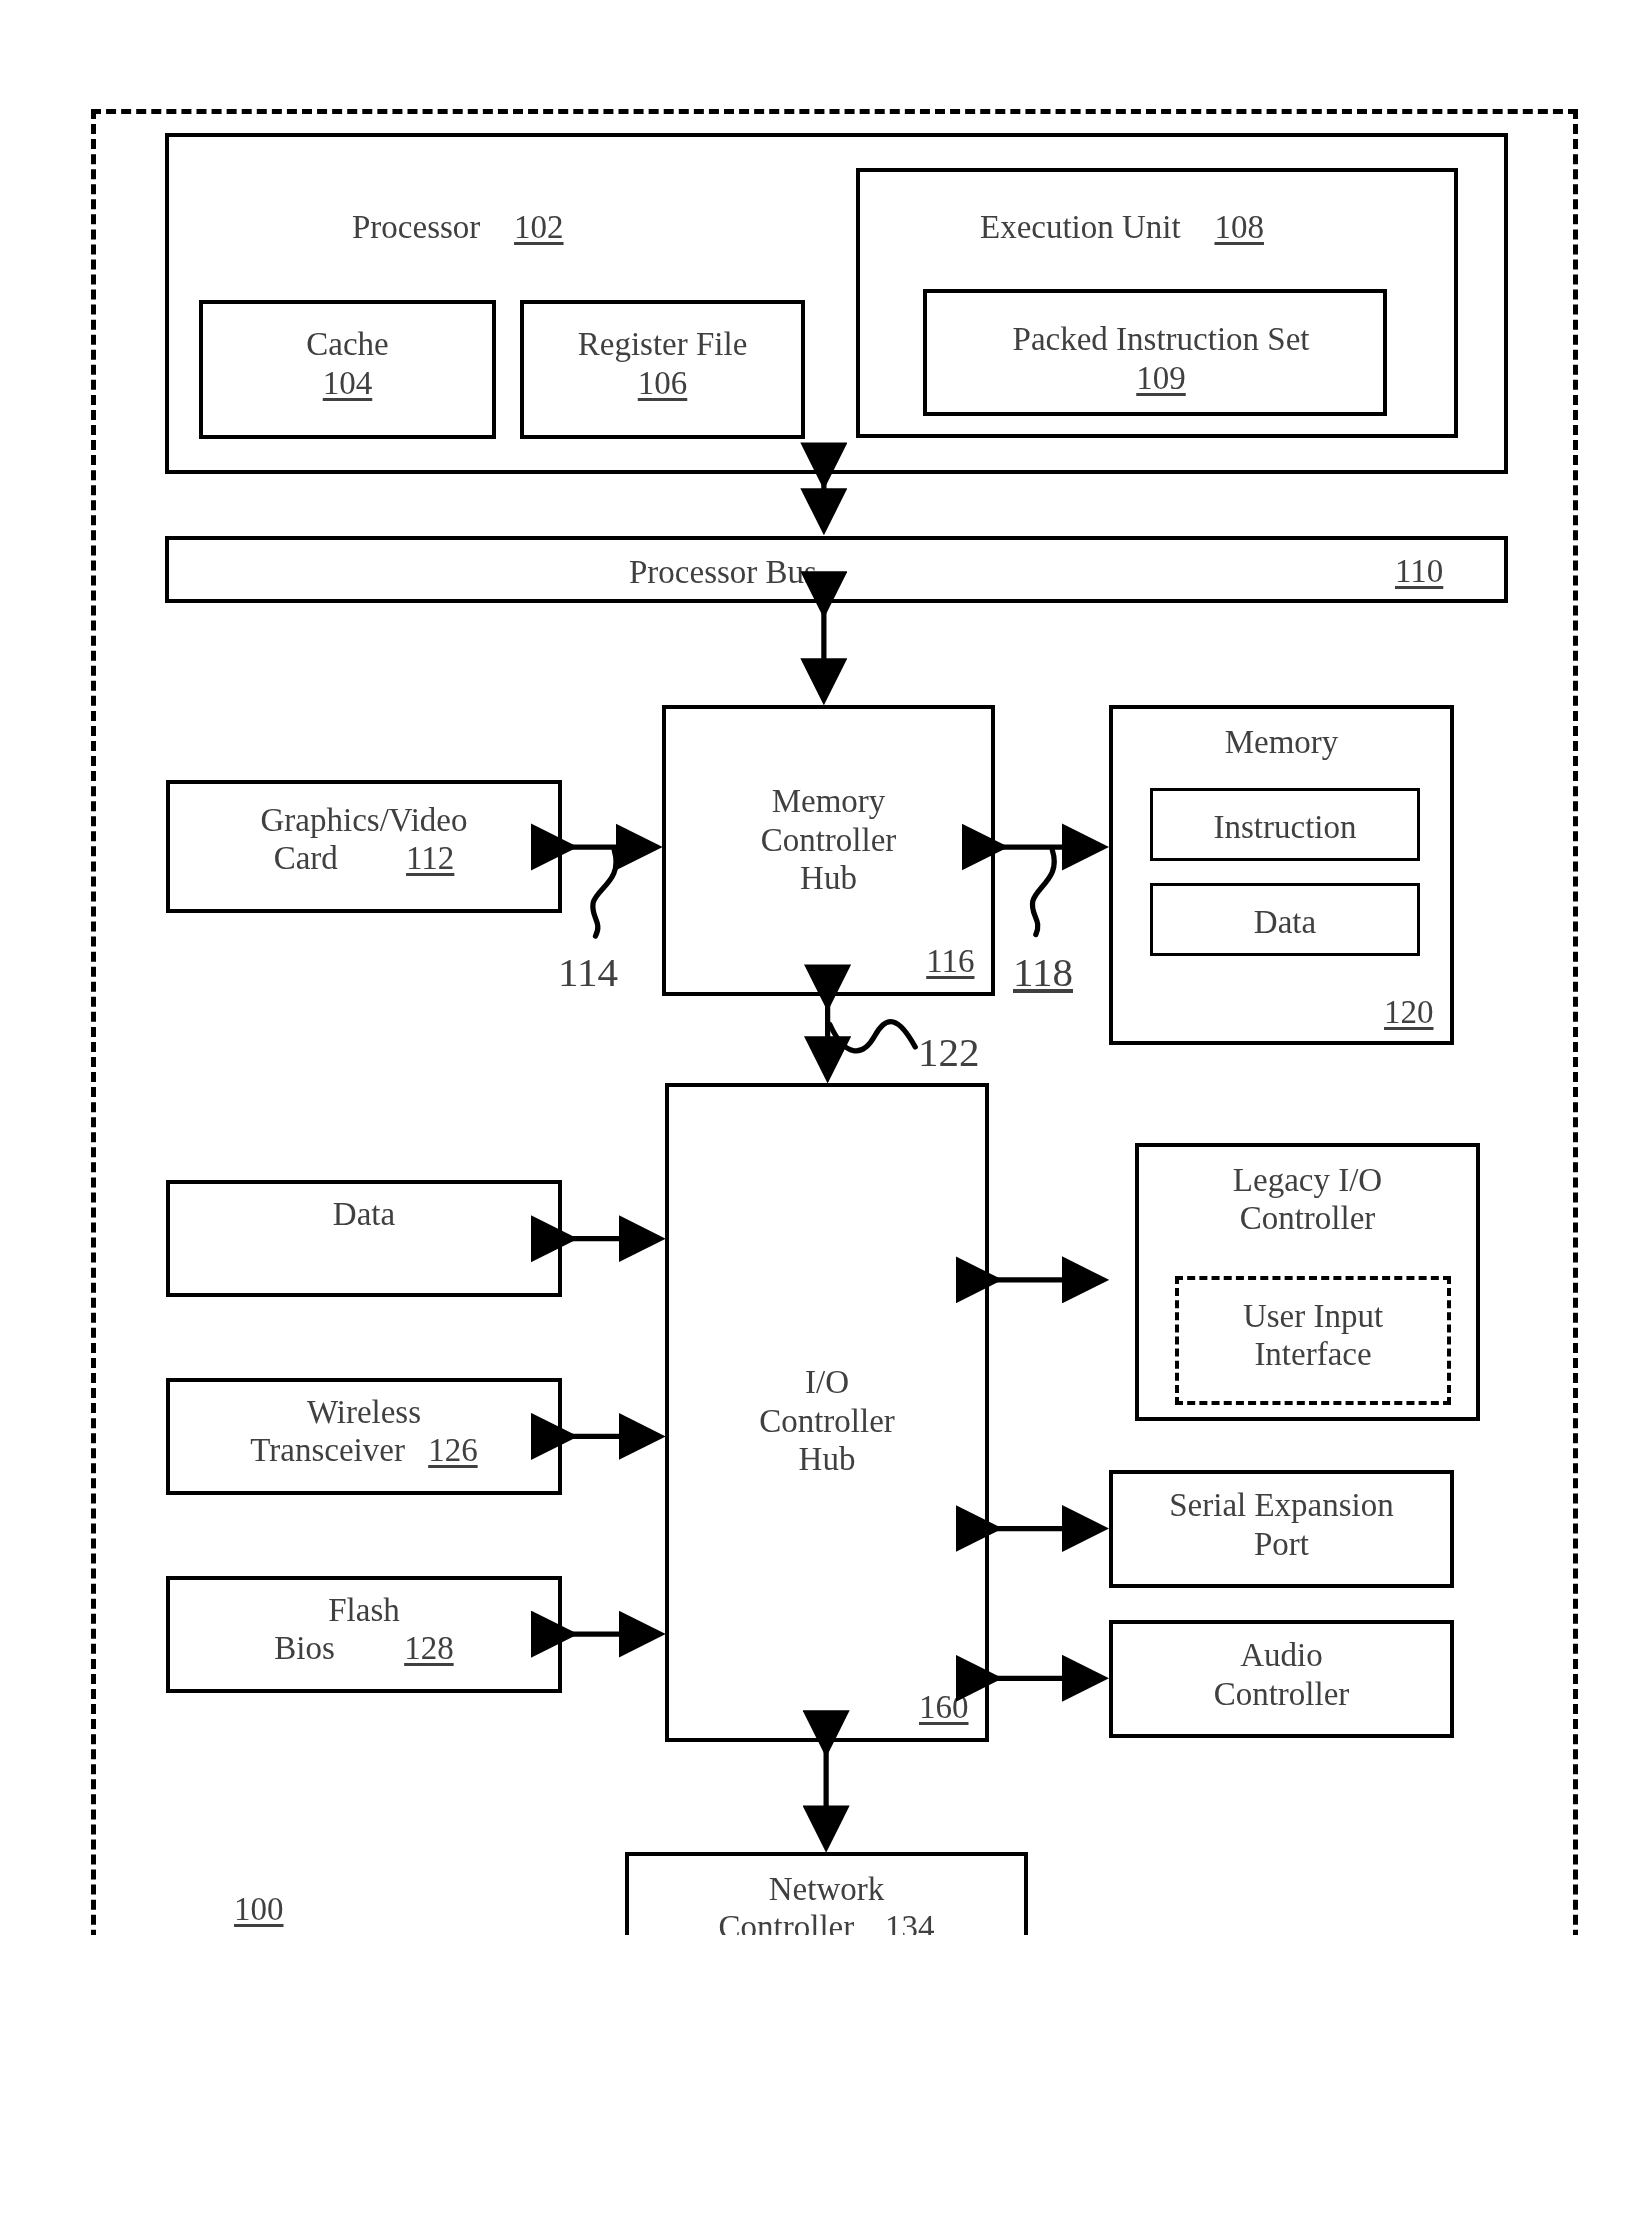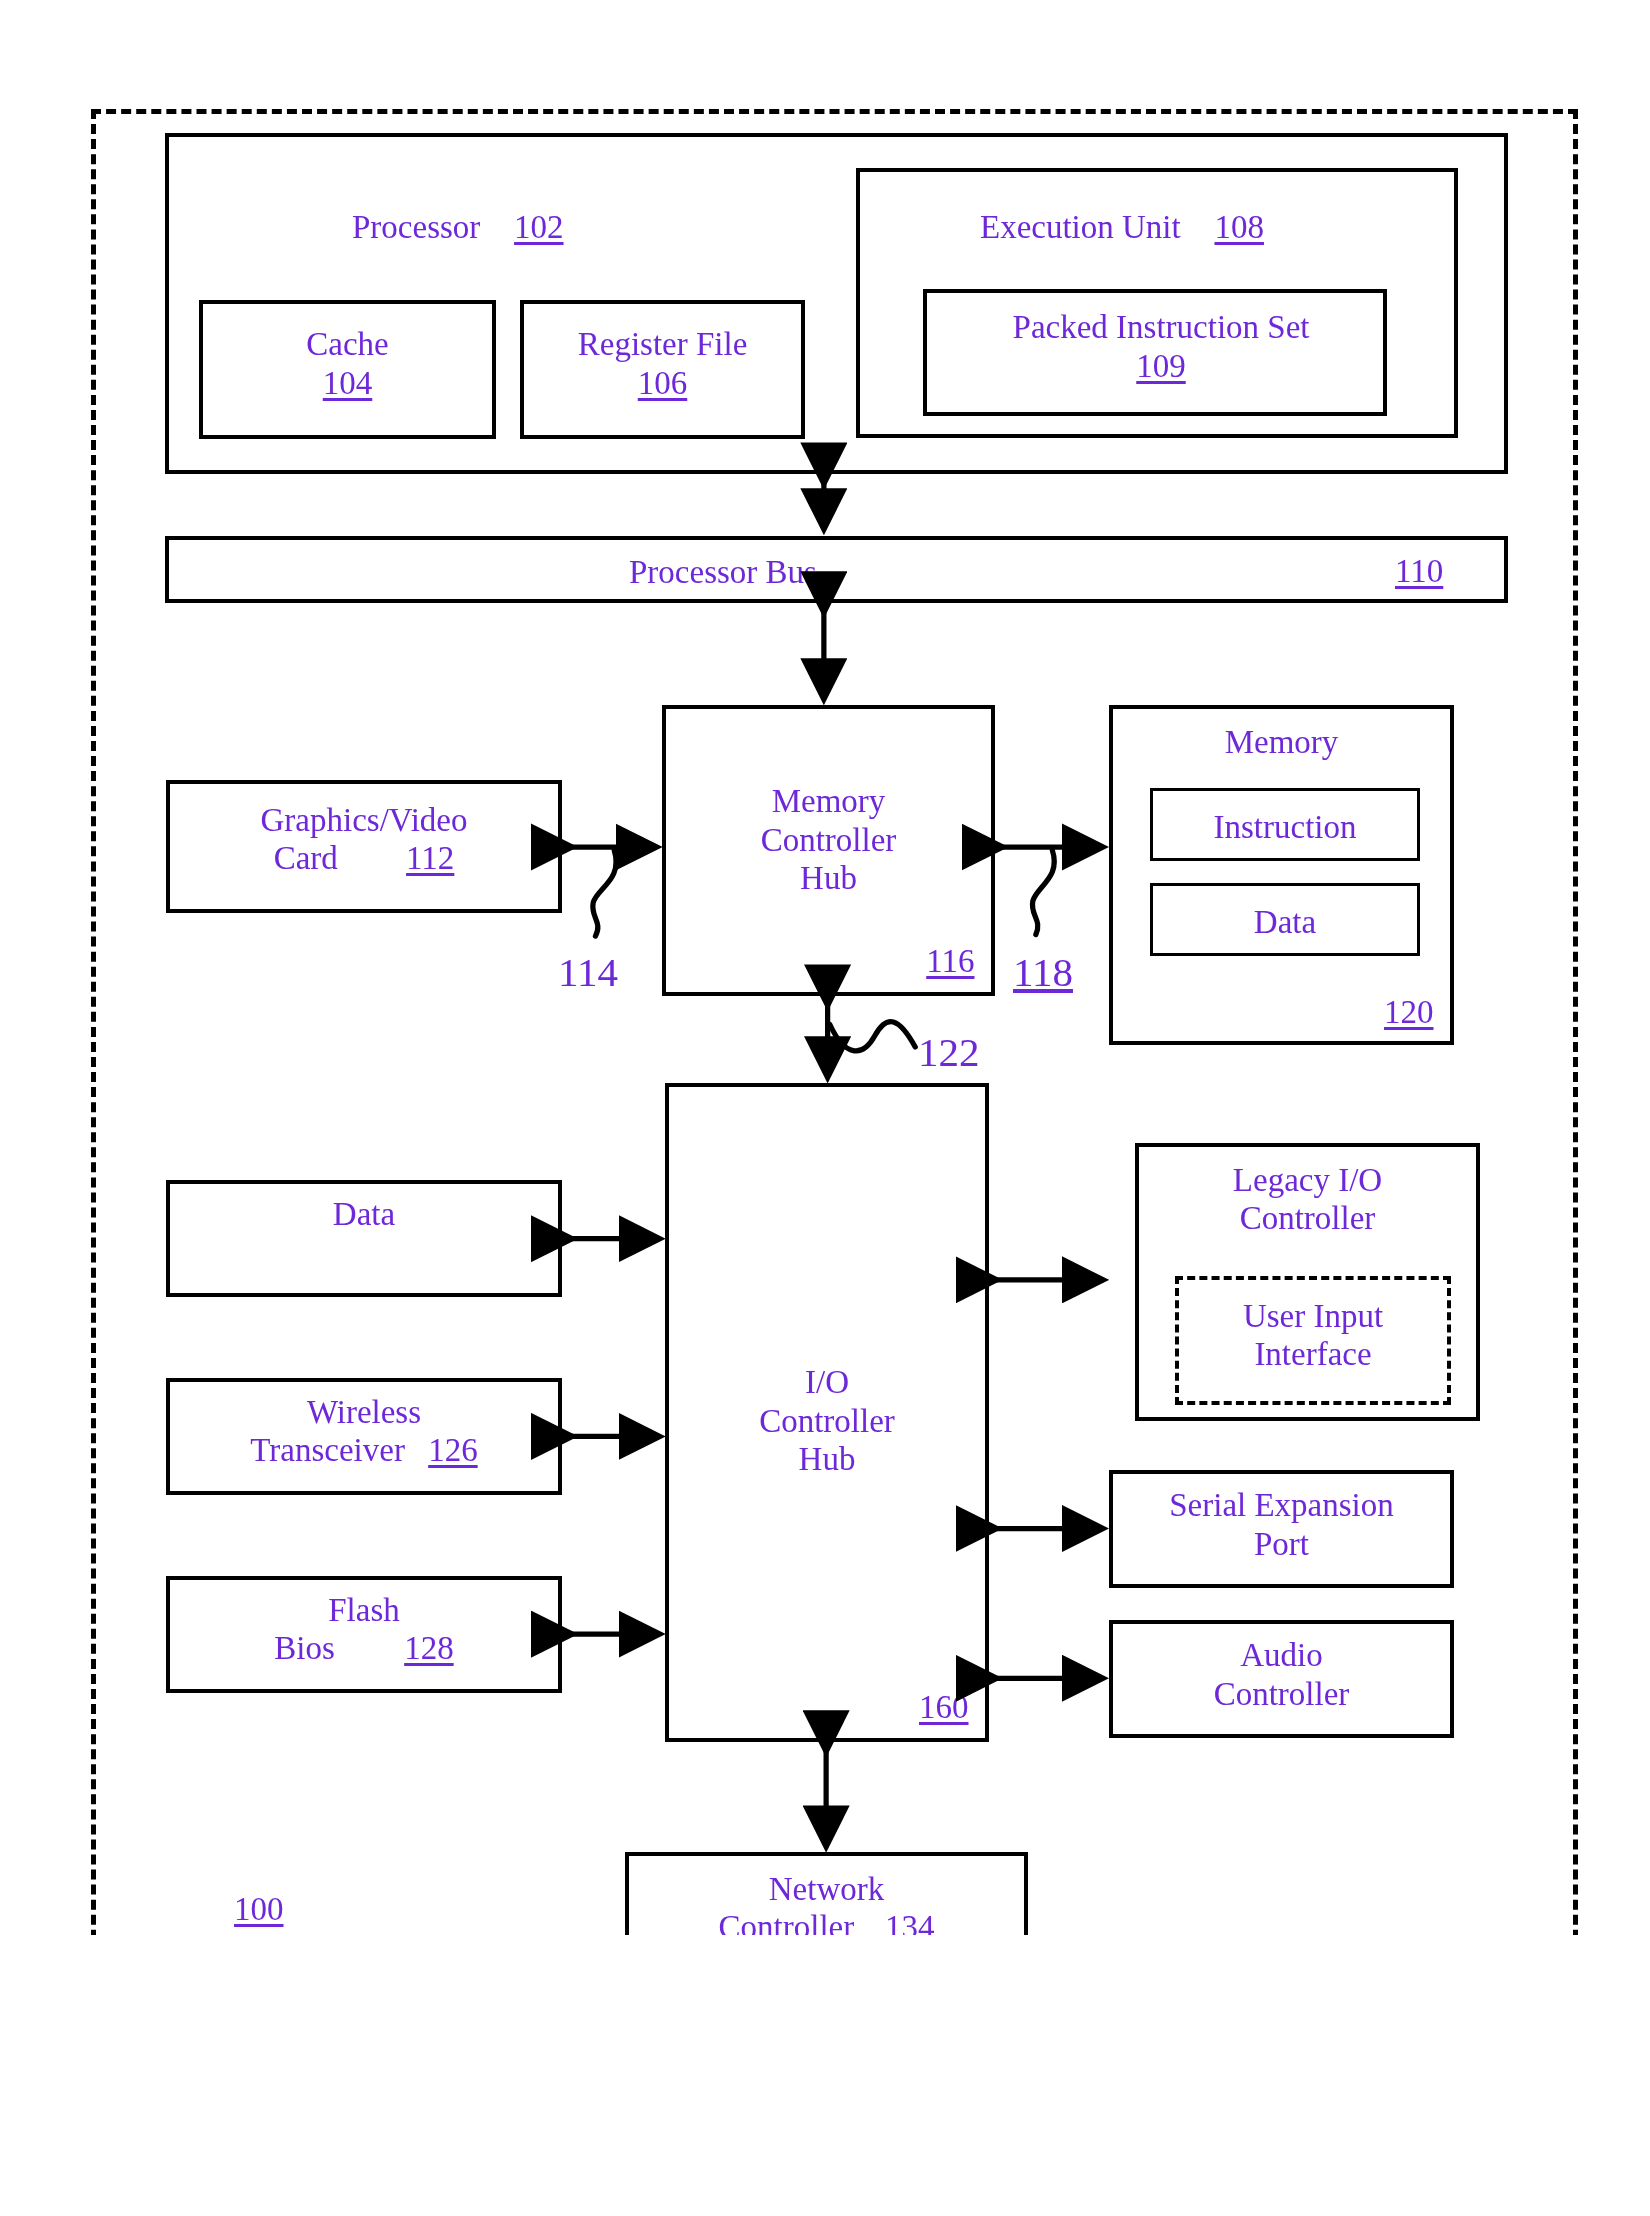--- a/index.html
+++ b/index.html
@@ -6,21 +6,21 @@
     margin: 0;
     padding: 0;
     background: #ffffff;
   }
   #page {
     position: relative;
     width: 1650px;
     height: 1935px;
     background: #ffffff;
     font-family: "Liberation Serif", "DejaVu Serif", serif;
-    color: #6d28d9;
+    color: #404040;
     overflow: hidden;
   }
 
   
   .sys-boundary {
     position: absolute;
     left: 91px;
     top: 109px;
     width: 1487px;
     height: 1906px;
@@ -131,21 +131,21 @@
   </div>
 
   <div class="blk" style="left:856px; top:168px; width:602px; height:270px;">
   </div>
   <div class="lbl" style="left:960px; top:208px;margin-left:20px;">
     <span>Execution Unit</span>
     <span style="display:inline-block;width:25.5px;"></span><span class="num">108</span>
   </div>
 
   <div class="blk" style="left:923px; top:289px; width:464px; height:127px;">
-    <div class="boxtext" style="top:15px;padding-left:12px;">
+    <div class="boxtext" style="top:27px;padding-left:12px;">
       <div>Packed Instruction Set</div>
       <div class="num">109</div>
     </div>
   </div>
 
   <div class="blk" style="left:165px; top:536px; width:1343px; height:67px;">
   </div>
   <div class="lbl" style="left:629px; top:553px;">
     <span>Processor Bus</span>
   </div>

